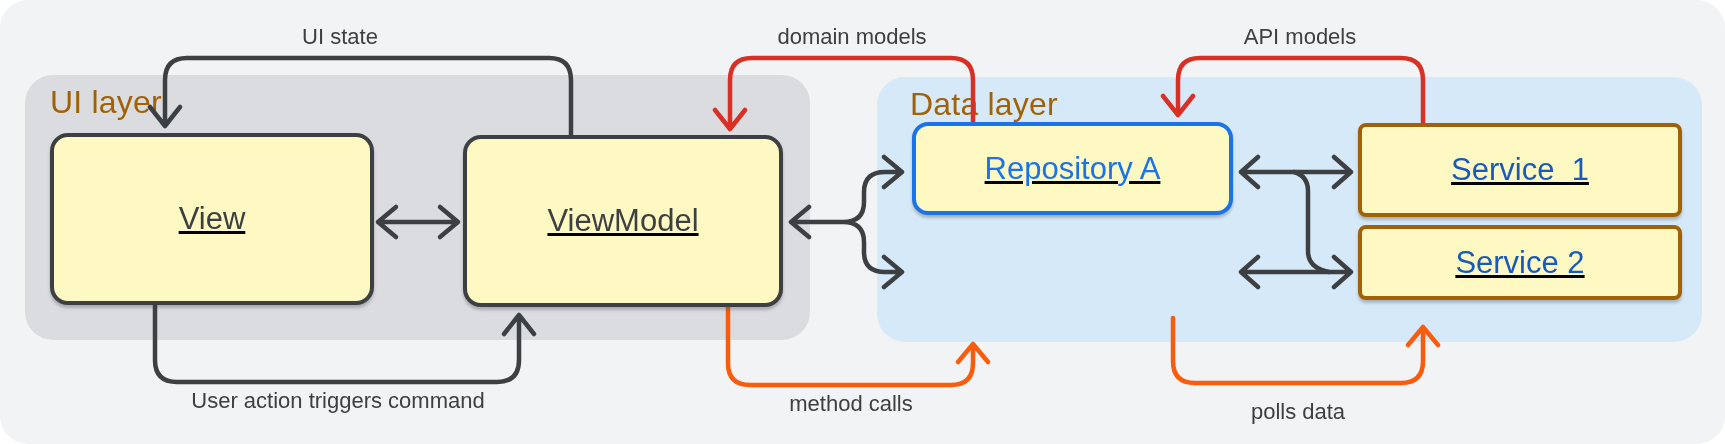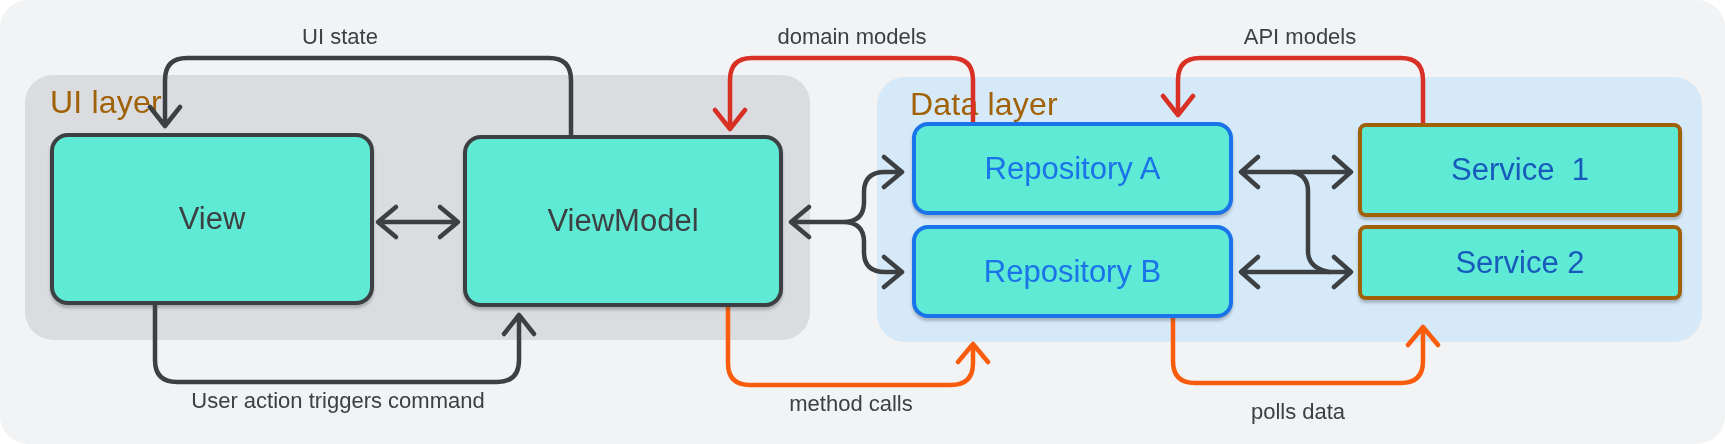--- a/index.html
+++ b/index.html
@@ -17,23 +17,24 @@
     position:absolute;z-index:4;font-size:32px;font-weight:500;color:#a16207;
     letter-spacing:.2px;white-space:pre;
   }
   #ui-layer-label{left:50px;top:84px;}
   #data-layer-label{left:910px;top:86px;}
 
   svg.wires{position:absolute;left:0;top:0;z-index:5;}
   svg.wires path{fill:none;stroke-width:4.5px;stroke-linecap:round;stroke-linejoin:round;}
 
   .node{
-    position:absolute;z-index:10;background:#5eead4;box-sizing:border-box;
+    position:absolute;z-index:10;background:#fef9c3;box-sizing:border-box;
     display:flex;align-items:center;justify-content:center;
     box-shadow:0 3px 3px rgba(60,64,67,.30);
+    text-decoration:underline;
   }
   .node .node-label{font-size:31px;font-weight:500;white-space:pre;}
   .node.gray{border:4.5px solid #3c4043;border-radius:18px;}
   .node.gray .node-label{color:#3c4043;}
   .node.blue{border:4px solid #1a73e8;border-radius:16px;}
   .node.blue .node-label{color:#1a73e8;}
   .node.navy{border:4px solid #a16207;border-radius:8px;}
   .node.navy .node-label{color:#185abc;}
 
   #node-view{left:50px;top:133px;width:324px;height:172px;}
@@ -134,23 +135,20 @@
   </div>
 
   <div class="node gray" id="node-viewmodel">
     <span class="node-label">ViewModel</span>
   </div>
 
   <div class="node blue" id="node-repo-a">
     <span class="node-label">Repository A</span>
   </div>
 
-  <div class="node blue" id="node-repo-b">
-    <span class="node-label">Repository B</span>
-  </div>
 
   <div class="node navy" id="node-service-1">
     <span class="node-label">Service  1</span>
   </div>
 
   <div class="node navy" id="node-service-2">
     <span class="node-label">Service 2</span>
   </div>
 
   <span class="edge-label" id="label-ui-state">UI state</span>

